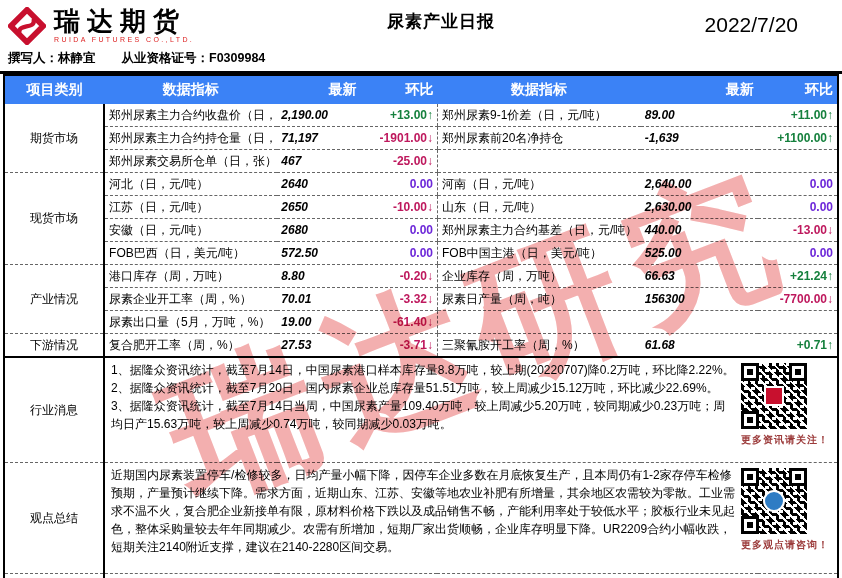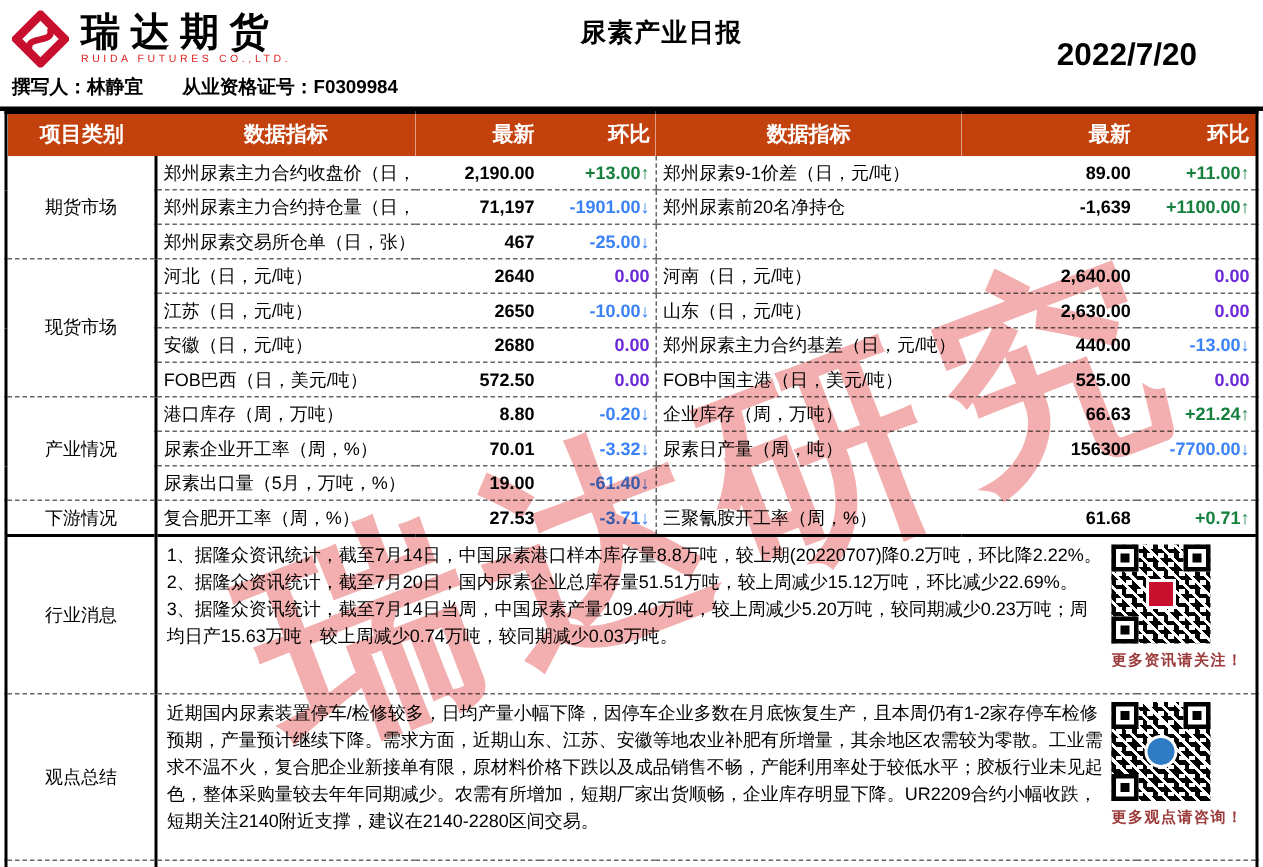--- a/index.html
+++ b/index.html
@@ -7,37 +7,37 @@
     width:842px;height:578px;position:relative;overflow:hidden;background:#fff;
     font-family:"Liberation Sans","DejaVu Sans",sans-serif;color:#000;
   }
   
   .report-header{height:47px;display:flex;align-items:center;padding:2px 8px 0 8px;position:relative;}
   .brand{display:flex;align-items:center;gap:8px;}
   .brand-txt{display:flex;flex-direction:column;line-height:1;}
   .brand-cn{font-size:26px;font-weight:bold;letter-spacing:7px;}
   .brand-en{font-size:7px;color:#d22;letter-spacing:2.4px;margin-top:2px;}
   .report-title{position:absolute;left:50%;transform:translateX(-50%);top:10px;font-size:17px;font-weight:bold;letter-spacing:1px;margin-left:20px;}
-  .report-date{position:absolute;right:44px;top:25px;font-size:21px;font-weight:bold;}
+  .report-date{position:absolute;right:44px;top:13px;font-size:21px;font-weight:normal;}
   
   .meta{display:flex;align-items:center;padding:1px 8px 4px 8px;font-size:12.5px;font-weight:bold;border-bottom:3px solid #000;}
   .meta span{margin-right:26px;}
   
   table.report{border-collapse:collapse;table-layout:fixed;width:836px;margin:0 3px;border:2px solid #000;}
   table.report td,table.report th{font-size:12px;overflow:hidden;white-space:nowrap;}
-  tr.head th{background:#c2410c;color:#fff;font-weight:bold;font-size:14px;height:24px;padding:2px 4px;}
+  tr.head th{background:#3b82f6;color:#fff;font-weight:bold;font-size:14px;height:24px;padding:2px 4px;}
   th.c{text-align:center;} th.r{text-align:right;}
   tr.num td{height:20px;padding:1px 4px;border-bottom:1px dashed #666;}
   td.cat{width:100px;text-align:center;font-size:13px;border-right:2px solid #000;border-bottom:1px dashed #666;background:#fff;white-space:nowrap;}
   td.ind{text-align:left;padding-left:6px;}
   td.rind{border-left:1px dashed #666;padding-left:6px;}
-  td.val{text-align:right;font-weight:bold;}
+  td.val{font-weight:bold;font-style:italic;}
   td.chg{text-align:right;font-weight:bold;}
   td.last{border-right:1px dashed #666;}
-  .chg-up{color:#15803d;} .chg-down{color:#3b82f6;} .chg-flat{color:#6d28d9;}
+  .chg-up{color:#15803d;} .chg-down{color:#be185d;} .chg-flat{color:#6d28d9;}
   tr.solidtop td{border-top:2px solid #000;}
   td.block{padding:3px 4px 3px 6px;vertical-align:top;border-bottom:1px dashed #666;}
   .block-flex{display:flex;align-items:flex-start;}
   .block-text{flex:1;font-size:12px;line-height:1.5;white-space:normal;padding-right:4px;}
   .qr-wrap{width:92px;display:flex;flex-direction:column;align-items:flex-start;padding-top:2px;}
   .qr{position:relative;width:66px;height:66px;background:#fff;
       background-image:
         repeating-linear-gradient(45deg, transparent 0 5px, #fff 5px 7px),
         repeating-linear-gradient(90deg, #000 0 3px, transparent 3px 7px),
         repeating-linear-gradient(0deg, #000 0 3px, #fff 3px 6px);}

